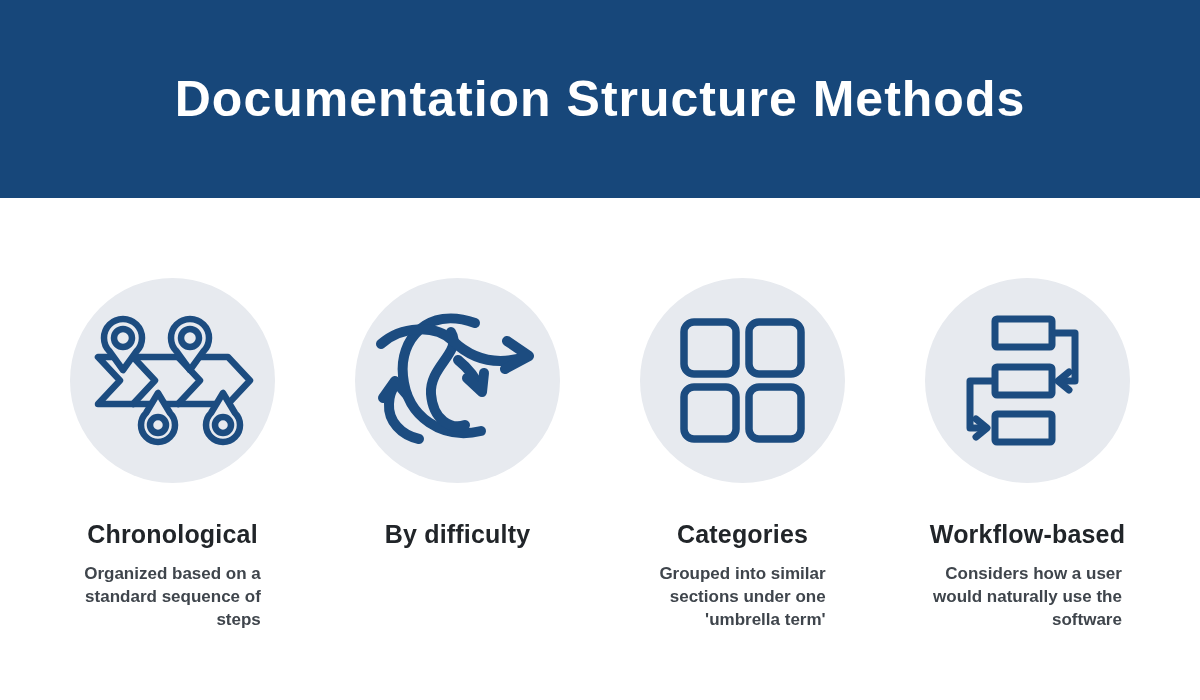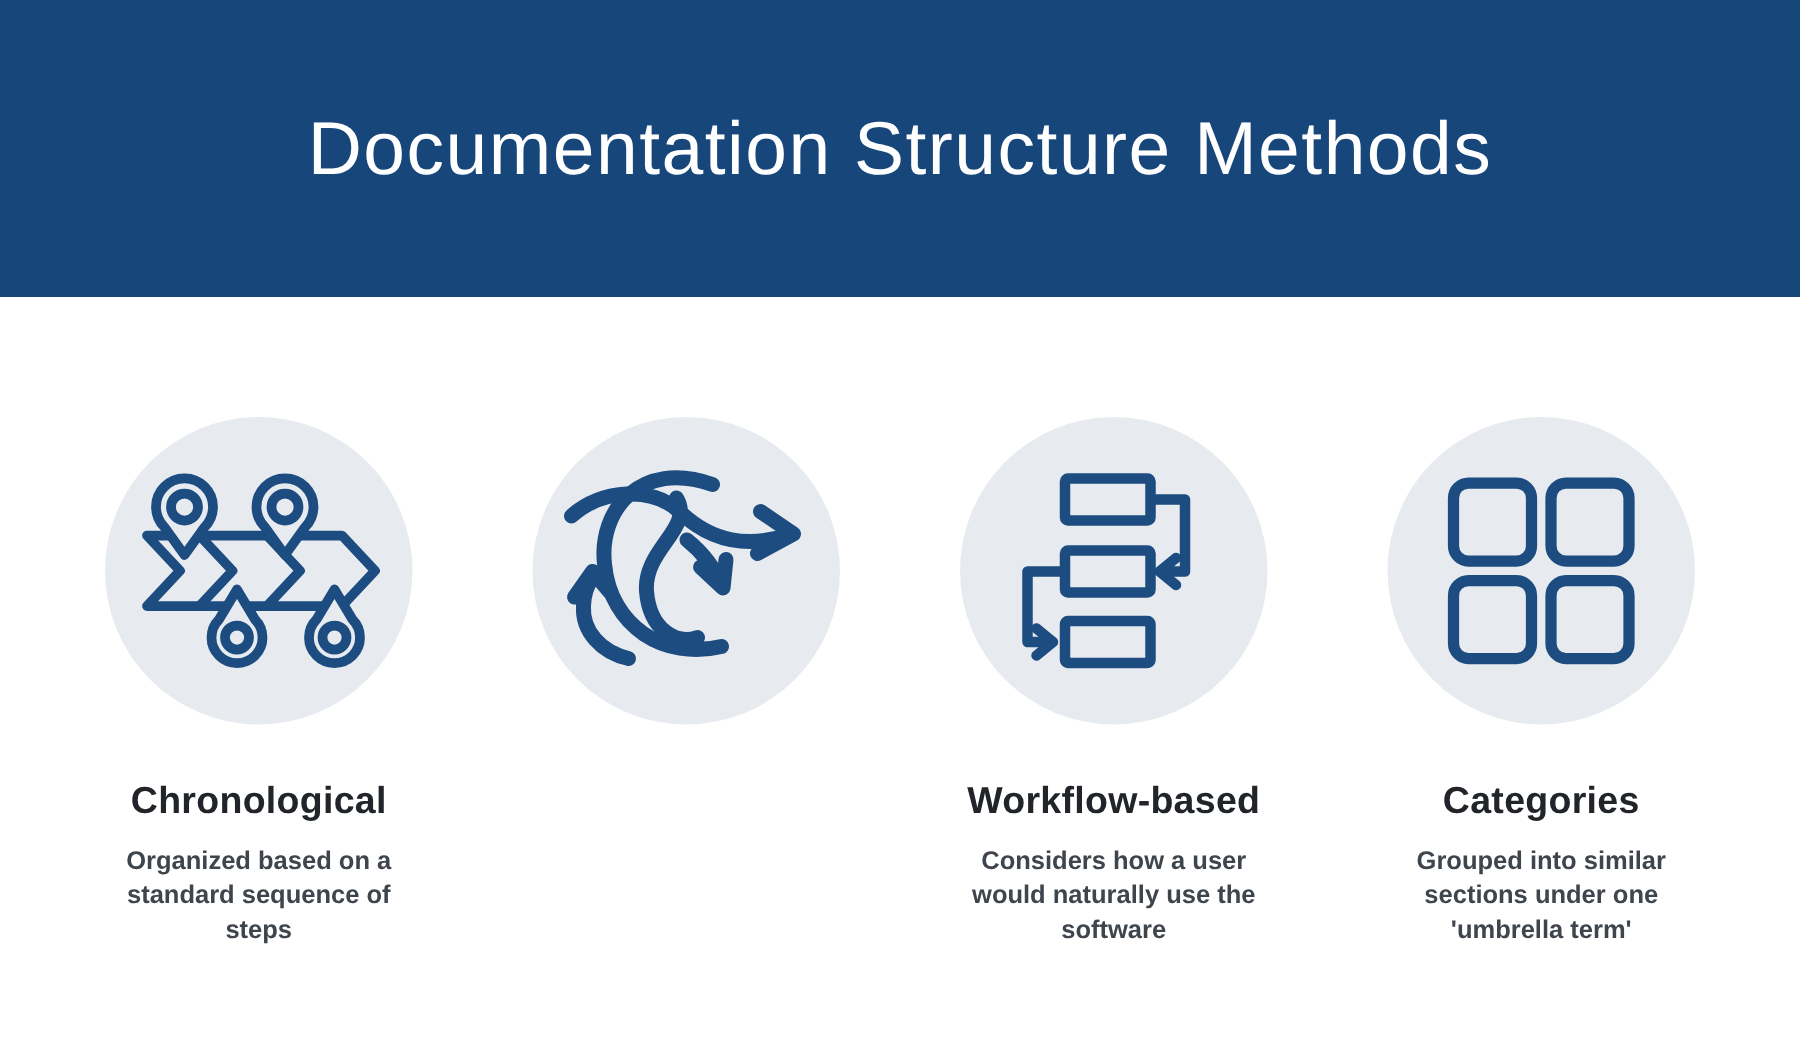--- a/index.html
+++ b/index.html
@@ -12,34 +12,34 @@
 
   .banner {
     position: absolute; top: 0; left: 0;
     width: 1200px; height: 198px;
     background: #17477A;
     display: flex; align-items: center; justify-content: center;
   }
   .banner h1 {
     color: #ffffff;
     font-size: 50px;
-    font-weight: normal;
+    font-weight: bold;
     letter-spacing: 1px;
     white-space: nowrap;
   }
 
   .columns {
     position: absolute; top: 278px; left: 30px;
     width: 1140px;
     display: flex;
   }
   .method {
     width: 285px;
     display: flex; flex-direction: column; align-items: center;
-    text-align: center;
+    text-align: right;
   }
   .icon-circle {
     width: 205px; height: 205px;
     border-radius: 50%;
     background: #E7EAEF;
     display: flex; align-items: center; justify-content: center;
   }
   .icon-circle svg { width: 205px; height: 205px; display: block; }
 
   .method-title {
@@ -113,20 +113,36 @@
           <path class="stroke" stroke-width="10" d="M 26,66 C 46,48 80,46 98,63 C 120,84 144,87 170,79"></path>
           <path class="stroke" stroke-width="10" d="M 152,63 L 174,78 L 150,91"></path>
 
           <path class="stroke" stroke-width="10" d="M 103,82 C 113,90 121,100 126,112"></path>
           <path class="stroke" stroke-width="10" d="M 112,100 L 127,114 L 129,95"></path>
 
           <path class="stroke" stroke-width="10" d="M 64,161 C 46,157 33,143 34,126 C 34,118 37,111 41,105"></path>
           <path class="stroke" stroke-width="10" d="M 28,120 L 40,103 L 52,117"></path>
         </svg>
       </div>
+      <h2 class="method-title">By difficulty</h2>
+    </section>
+
+    <section class="method">
+      <div class="icon-circle">
+        <svg viewBox="0 0 205 205">
+          <rect class="stroke" stroke-width="7.5" x="44" y="44" width="52" height="52" rx="10"></rect>
+          <rect class="stroke" stroke-width="7.5" x="109" y="44" width="52" height="52" rx="10"></rect>
+          <rect class="stroke" stroke-width="7.5" x="44" y="109" width="52" height="52" rx="10"></rect>
+          <rect class="stroke" stroke-width="7.5" x="109" y="109" width="52" height="52" rx="10"></rect>
+        </svg>
+      </div>
+      <h2 class="method-title">Categories</h2>
+      <p class="method-desc">Grouped into similar
+sections under one
+'umbrella term'</p>
     </section>
 
     <section class="method">
       <div class="icon-circle">
         <svg viewBox="0 0 205 205">
           <rect class="stroke" stroke-width="7" x="70" y="41" width="57" height="28" rx="2"></rect>
           <rect class="stroke" stroke-width="7" x="70" y="89" width="57" height="28" rx="2"></rect>
           <rect class="stroke" stroke-width="7" x="70" y="136" width="57" height="28" rx="2"></rect>
 
           <path class="stroke" stroke-width="7" d="M 130,55 L 150,55 L 150,103 L 136,103"></path>
@@ -135,29 +151,14 @@
           <path class="stroke" stroke-width="7" d="M 67,103 L 45,103 L 45,150 L 59,150"></path>
           <path class="stroke" stroke-width="7" d="M 51,141 L 62,150 L 51,159"></path>
         </svg>
       </div>
       <h2 class="method-title">Workflow-based</h2>
       <p class="method-desc">Considers how a user
 would naturally use the
 software</p>
     </section>
 
-    <section class="method">
-      <div class="icon-circle">
-        <svg viewBox="0 0 205 205">
-          <rect class="stroke" stroke-width="7.5" x="44" y="44" width="52" height="52" rx="10"></rect>
-          <rect class="stroke" stroke-width="7.5" x="109" y="44" width="52" height="52" rx="10"></rect>
-          <rect class="stroke" stroke-width="7.5" x="44" y="109" width="52" height="52" rx="10"></rect>
-          <rect class="stroke" stroke-width="7.5" x="109" y="109" width="52" height="52" rx="10"></rect>
-        </svg>
-      </div>
-      <h2 class="method-title">Categories</h2>
-      <p class="method-desc">Grouped into similar
-sections under one
-'umbrella term'</p>
-    </section>
-
   </main>
 </div>
 
 </body></html>

